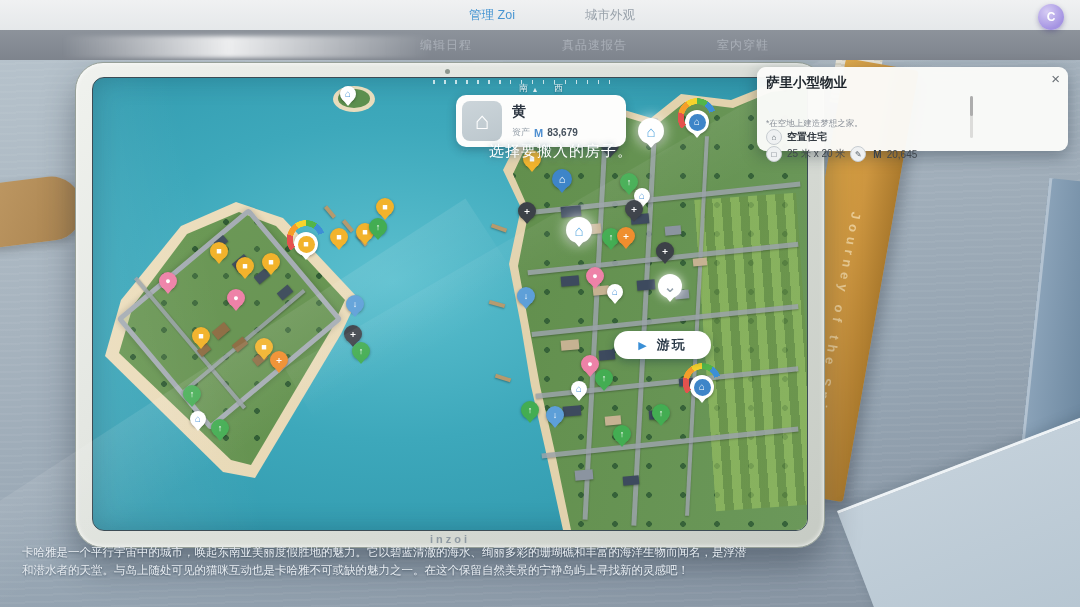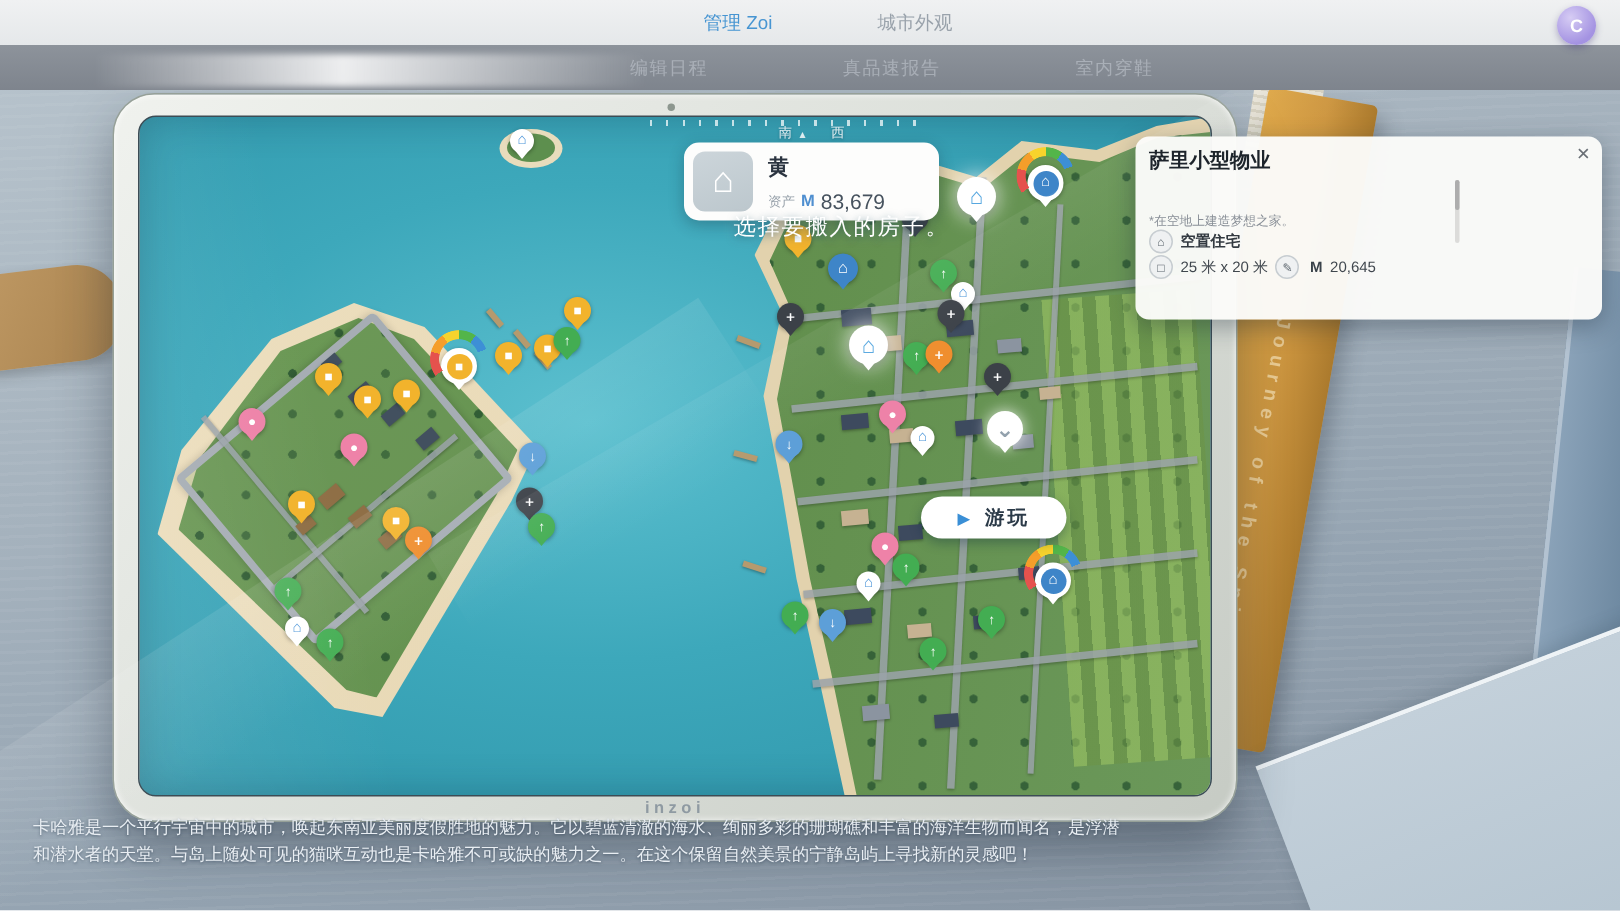--- a/index.html
+++ b/index.html
@@ -104,21 +104,21 @@
   
   .family-card{position:absolute;left:363px;top:17px;width:170px;height:52px;border-radius:10px;
     background:#fdfdfc;box-shadow:0 3px 10px rgba(20,40,55,.3);}
   .family-card .fc-icon{position:absolute;left:6px;top:6px;width:40px;height:40px;border-radius:8px;
     background:linear-gradient(160deg,#ccd5da,#bcc7cd);display:flex;align-items:center;justify-content:center;
     color:#fff;font-size:24px;}
   .family-card .fc-name{position:absolute;left:56px;top:8px;font-size:14px;font-weight:bold;color:#2b3440;}
   .family-card .fc-row{position:absolute;left:56px;top:31px;display:flex;align-items:center;gap:4px;}
   .fc-asset-label{font-size:9px;color:#97a1aa;}
   .fc-cur{font-size:11px;font-weight:bold;color:#4f8fd0;}
-  .fc-val{font-size:14px;color:#46525e;font-weight:normal;}
+  .fc-val{font-size:10px;color:#46525e;font-weight:bold;}
   .hint{position:absolute;left:368px;top:64px;width:200px;text-align:center;color:#fff;font-size:15px;
     text-shadow:0 1px 6px rgba(0,60,85,.6),0 0 12px rgba(255,255,255,.35);letter-spacing:1px;}
   .play-btn{position:absolute;left:521px;top:253px;width:97px;height:28px;border-radius:15px;background:#fff;
     box-shadow:0 3px 8px rgba(10,40,60,.35);display:flex;align-items:center;justify-content:center;gap:10px;
     border:none;cursor:pointer;}
   .play-icon{color:#3a8fd6;font-size:11px;}
   .play-label{color:#2b3a48;font-size:13px;font-weight:bold;letter-spacing:2px;}
 
   
   .top-bar{position:absolute;left:0;top:0;width:1080px;height:30px;z-index:4;
@@ -134,22 +134,22 @@
   .canvas-btn span{color:#fff;font-weight:bold;font-size:12px;}
   .sub-bar{position:absolute;left:0;top:30px;width:1080px;height:30px;z-index:4;
     background:linear-gradient(180deg,#8d939b,#7e848d);display:flex;align-items:center;}
   .sub-tabs{position:absolute;left:420px;display:flex;gap:90px;}
   .sub-tab{font-size:12px;color:rgba(225,231,238,.38);letter-spacing:1px;cursor:pointer;}
   .sheen{position:absolute;left:62px;top:6px;width:370px;height:22px;pointer-events:none;
     background:linear-gradient(90deg,rgba(255,255,255,0),rgba(255,255,255,.85) 45%,rgba(255,255,255,0));
     filter:blur(2px);}
 
   
-  .prop-card{position:absolute;left:757px;top:67px;width:311px;height:122px;z-index:5;border-radius:9px;
-    background:rgba(251,251,249,.97);box-shadow:0 5px 16px rgba(20,35,50,.35);margin-top:24px;}
+  .prop-card{position:absolute;left:757px;top:67px;width:311px;height:84px;z-index:5;border-radius:9px;
+    background:rgba(251,251,249,.97);box-shadow:0 5px 16px rgba(20,35,50,.35);}
   .pc-title{position:absolute;left:9px;top:7px;font-size:13.5px;font-weight:bold;color:#1d242b;}
   .pc-close{position:absolute;right:8px;top:4px;font-size:15px;color:#6a7076;cursor:pointer;line-height:1;}
   .pc-desc{position:absolute;left:9px;top:27px;width:198px;font-size:9px;line-height:11px;color:#5a6268;}
   .pc-note{position:absolute;left:9px;top:51px;font-size:8.5px;color:#8a9098;}
   .pc-scroll{position:absolute;left:213px;top:29px;width:3px;height:42px;background:#dcdcda;border-radius:2px;}
   .pc-scroll i{position:absolute;left:0;top:0;width:3px;height:20px;background:#adadad;border-radius:2px;}
   .pc-row{position:absolute;left:9px;display:flex;align-items:center;gap:5px;}
   .pc-row.type{top:62px;} .pc-row.size{top:79px;}
   .pc-ic{width:14px;height:14px;border-radius:50%;background:#eff1f2;border:1px solid #c7cdd1;color:#5a646c;
     display:flex;align-items:center;justify-content:center;font-size:8px;flex:0 0 auto;}

